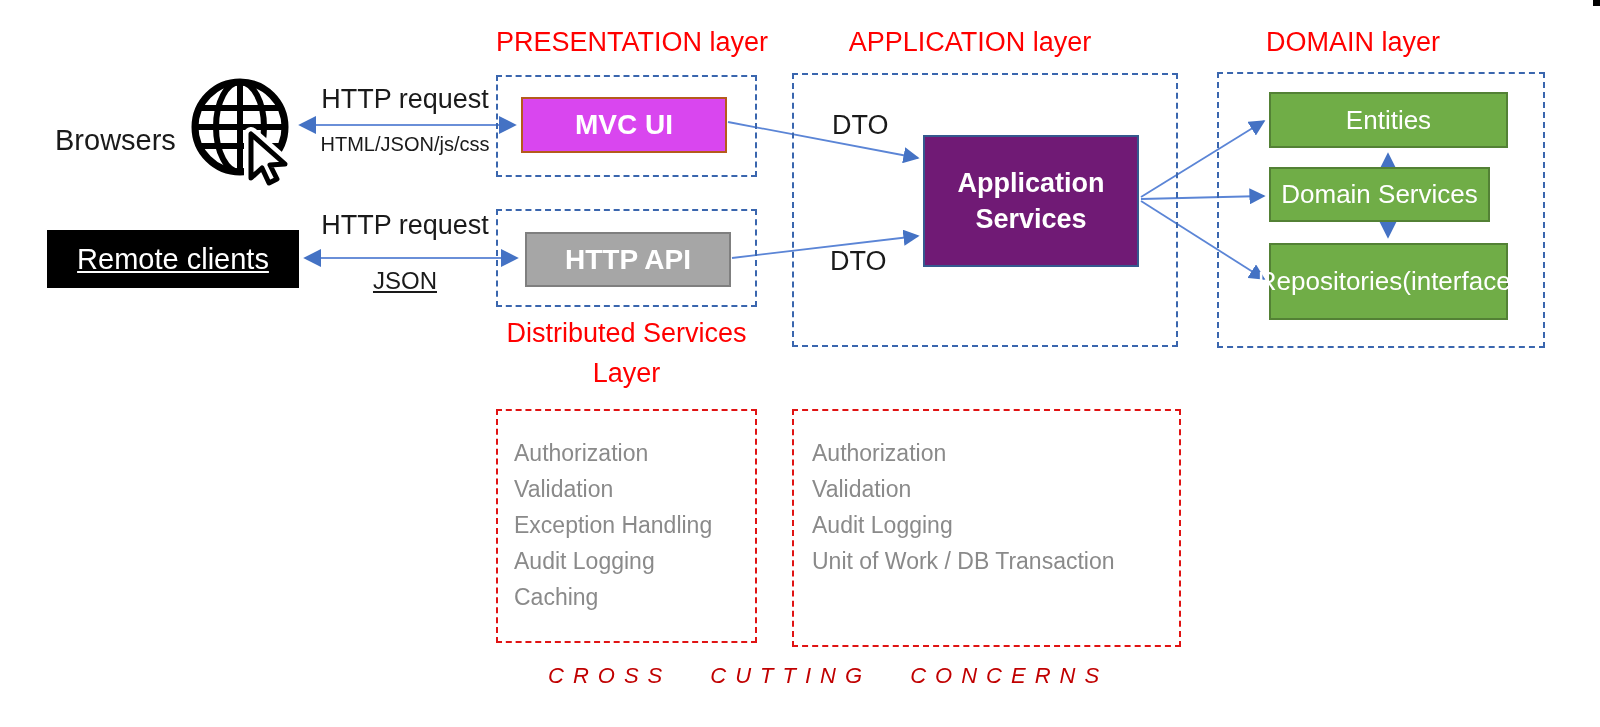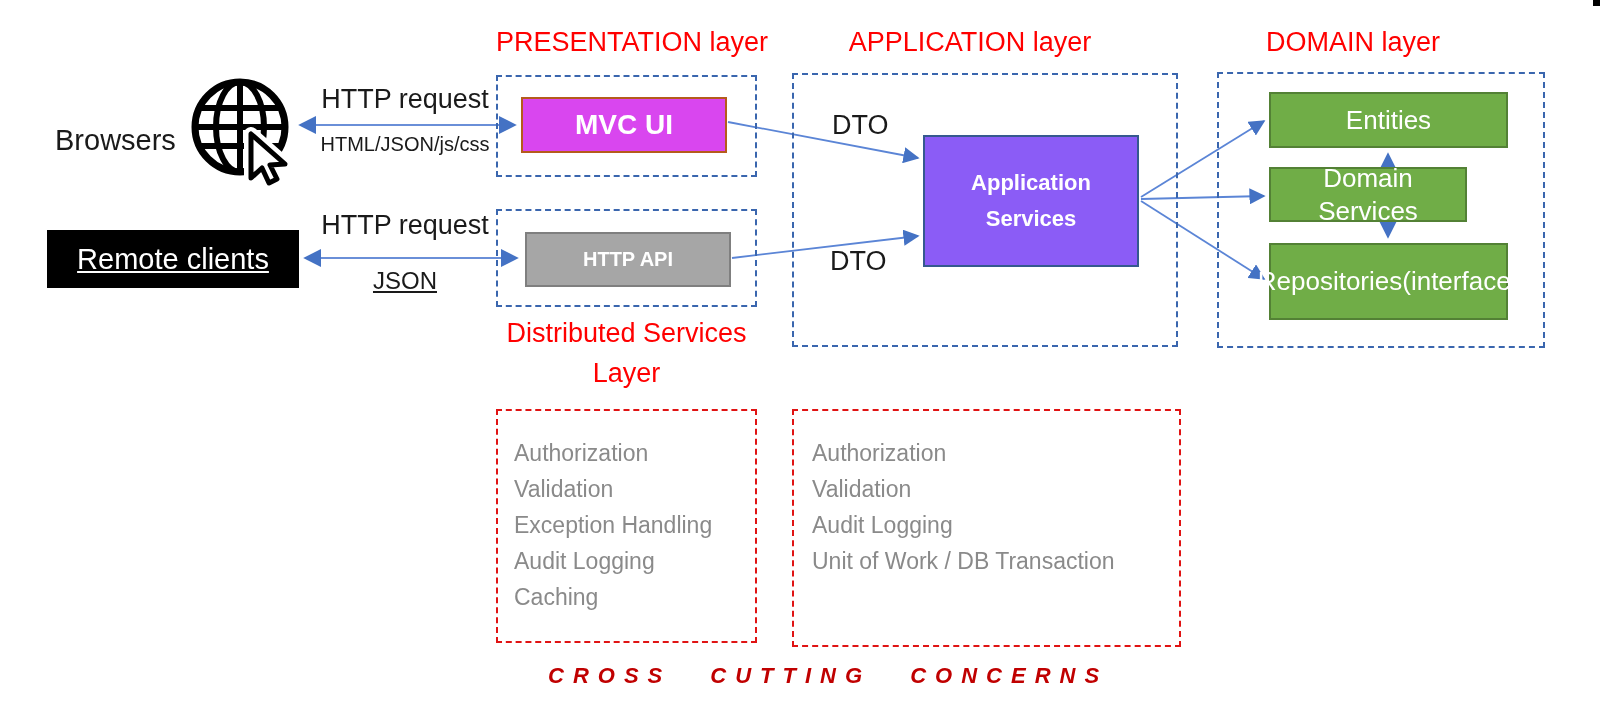--- a/index.html
+++ b/index.html
@@ -50,22 +50,22 @@
   
   .comp {
     position: absolute;
     display: flex;
     align-items: center;
     justify-content: center;
     text-align: center;
     color: #ffffff;
   }
   .comp.orange { background: #d946ef; border: 2px solid #b55b1c; font-weight: bold; font-size: 28px; }
-  .comp.gray   { background: #a6a6a6; border: 2px solid #7f7f7f; font-weight: bold; font-size: 20px; }
-  .comp.blue   { background: #8b5cf6; border: 2px solid #35598f; font-weight: bold; font-size: 22px; line-height: 36px; padding: 0 22px; }
+  .comp.gray   { background: #a6a6a6; border: 2px solid #7f7f7f; font-weight: bold; font-size: 28px; }
+  .comp.blue   { background: #701a75; border: 2px solid #35598f; font-weight: bold; font-size: 27px; line-height: 36px; padding: 0 22px; }
   .comp.green  { background: #70ad47; border: 2px solid #538135; font-size: 26px; line-height: 33px; }
   .comp.black  { background: #000000; font-size: 29px; }
 
   
   .lbl {
     position: absolute;
     color: #1a1a1a;
     white-space: nowrap;
   }
   .lbl.center { text-align: center; }
@@ -75,21 +75,21 @@
     color: #8a8a8a;
     font-size: 23px;
     line-height: 36px;
   }
 
   .cross-cutting {
     position: absolute;
     color: #c00000;
     font-size: 22px;
     font-style: italic;
-    font-weight: bold;
+    font-weight: normal;
     letter-spacing: 9px;
     word-spacing: 24px;
     white-space: nowrap;
   }
 
   svg.overlay {
     position: absolute;
     left: 0; top: 0;
     width: 1600px;
     height: 727px;
@@ -173,21 +173,21 @@
   <div class="lbl" style="left:832px; top:110px; font-size:27px;">DTO</div>
   <div class="lbl" style="left:830px; top:246px; font-size:27px;">DTO</div>
   <div class="comp blue" style="left:923px; top:135px; width:216px; height:132px;">
     <span>Application Services</span>
   </div>
 
   <div class="dash-blue" style="left:1217px; top:72px; width:328px; height:276px;"></div>
   <div class="comp green" style="left:1269px; top:92px; width:239px; height:56px;">
     <span>Entities</span>
   </div>
-  <div class="comp green" style="left:1269px; top:167px; width:198px; height:55px;">
+  <div class="comp green" style="left:1269px; top:167px; width:221px; height:55px;">
     <span>Domain Services</span>
   </div>
   <div class="comp green" style="left:1269px; top:243px; width:239px; height:77px; flex-direction:row;">
     <span>Repositories</span>
     <span>(interface)</span>
   </div>
 
   <div class="dash-red" style="left:496px; top:409px; width:261px; height:234px;"></div>
   <div class="gray-list" style="left:514px; top:435px;">
     <div>Authorization</div>

